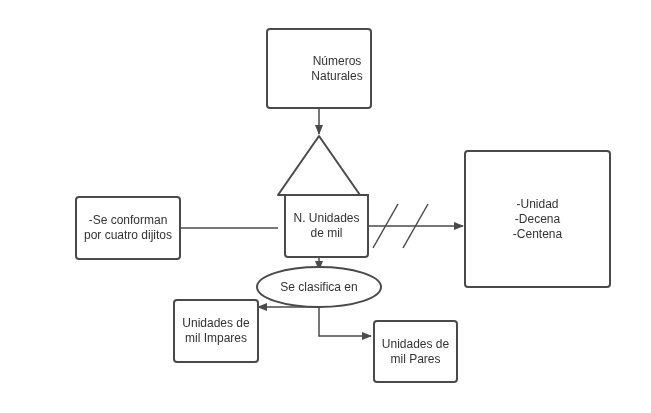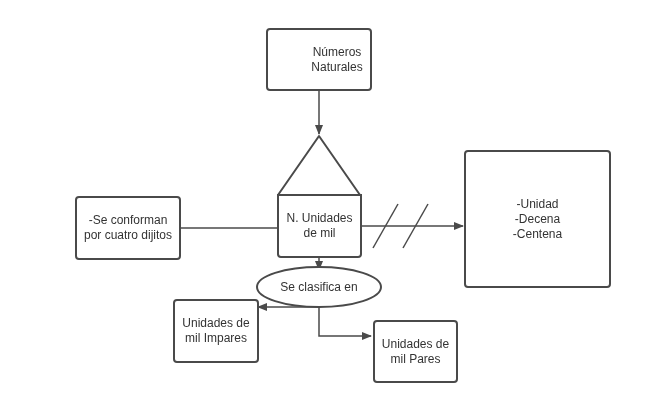--- a/index.html
+++ b/index.html
@@ -36,24 +36,24 @@
 
   <line x1="319" y1="258" x2="319" y2="270" stroke="#4a4a4a" stroke-width="1.5" marker-end="url(#arrow)"></line>
 
   <ellipse cx="319" cy="287" rx="62" ry="20" fill="#fff" stroke="#4a4a4a" stroke-width="2"></ellipse>
 
   <line x1="319" y1="307" x2="258" y2="307" stroke="#4a4a4a" stroke-width="1.5" marker-end="url(#arrow)"></line>
 
   <polyline points="319,307 319,336 371,336" fill="none" stroke="#4a4a4a" stroke-width="1.5" marker-end="url(#arrow)"></polyline>
 </svg>
 
-<div class="box" style="left:266px; top:28px; width:106px; height:63px;padding-left:36px;">Números
+<div class="box" style="left:266px; top:28px; width:106px; height:81px;padding-left:36px;">Números
 Naturales</div>
 
-<div class="box" style="left:277px; top:194px; width:85px; height:64px; border-top-left-radius:0; border-top-right-radius:0;">N. Unidades
+<div class="box" style="left:284px; top:194px; width:85px; height:64px; border-top-left-radius:0; border-top-right-radius:0;">N. Unidades
 de mil</div>
 
 <div class="box" style="left:62px; top:196px; width:106px; height:64px;margin-left:13px;">-Se conforman
 por cuatro dijitos</div>
 
 <div class="box" style="left:464px; top:150px; width:147px; height:138px;">-Unidad
 -Decena
 -Centena</div>
 
 <div class="label" style="left:257px; top:267px; width:124px; height:40px;">Se clasifica en</div>

